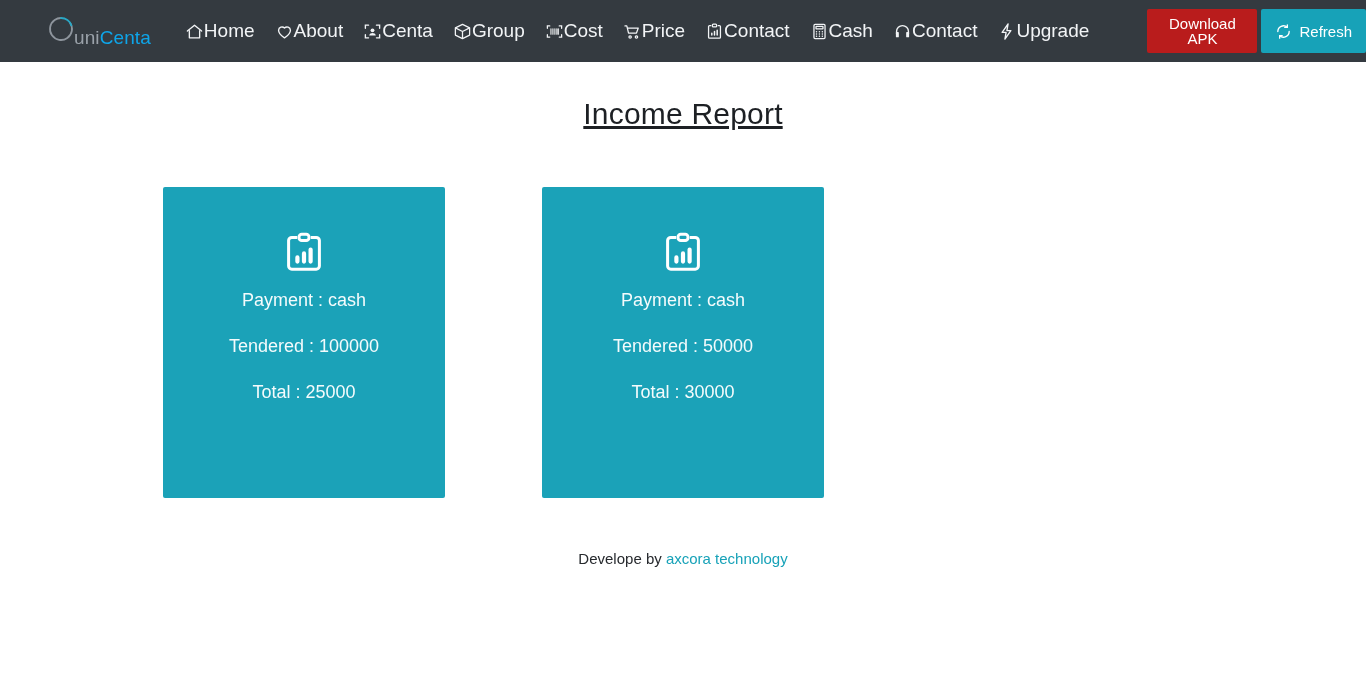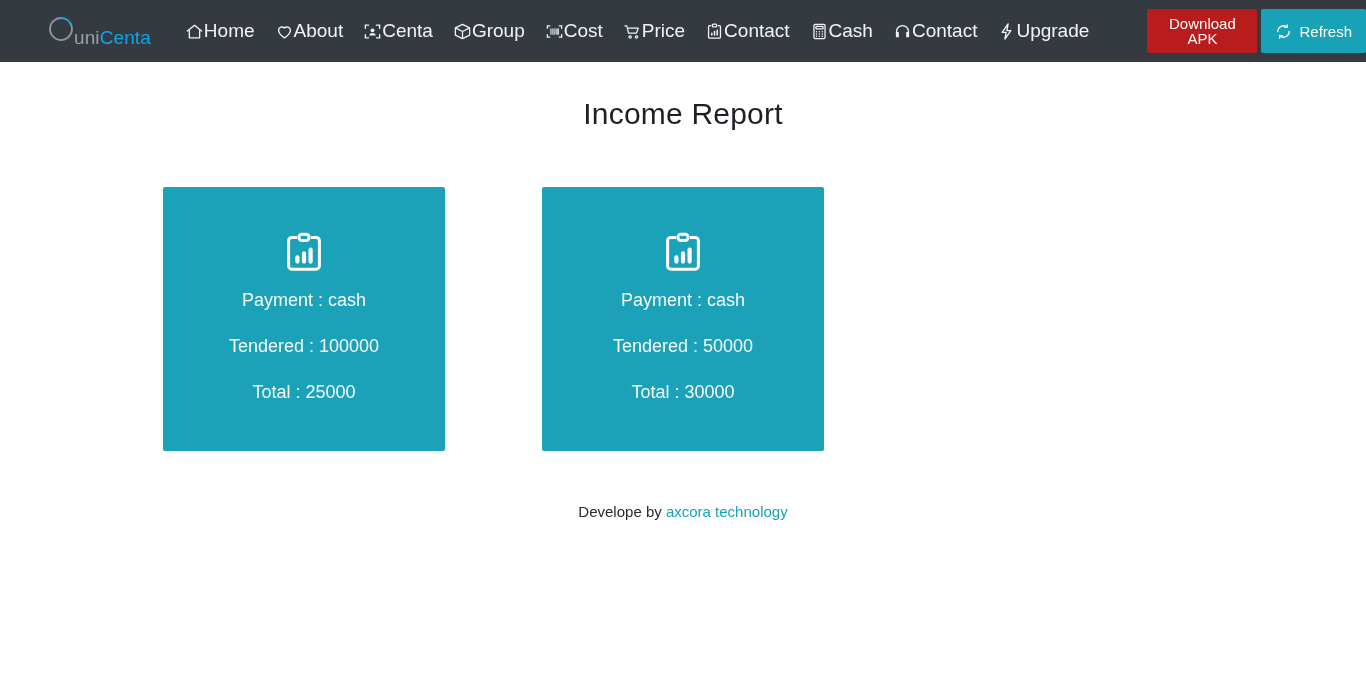--- a/index.html
+++ b/index.html
@@ -103,31 +103,32 @@
 
   
   .page-title {
     text-align: center;
     font-size: 30px;
     font-weight: 400;
     color: #1d2024;
     margin: 0;
     padding-top: 35px;
     letter-spacing: 0.2px;
+    text-decoration: underline;
   }
 
   .cards-row {
     display: flex;
     gap: 97px;
     margin-top: 56px;
     padding-left: 163px;
   }
   .card {
     width: 282px;
-    height: 264px;
+    height: 311px;
     background: #1ba2b8;
     color: #ffffff;
     display: flex;
     flex-direction: column;
     align-items: center;
     padding-top: 42px;
     border-radius: 2px;
     cursor: pointer;
   }
   .card-icon {

